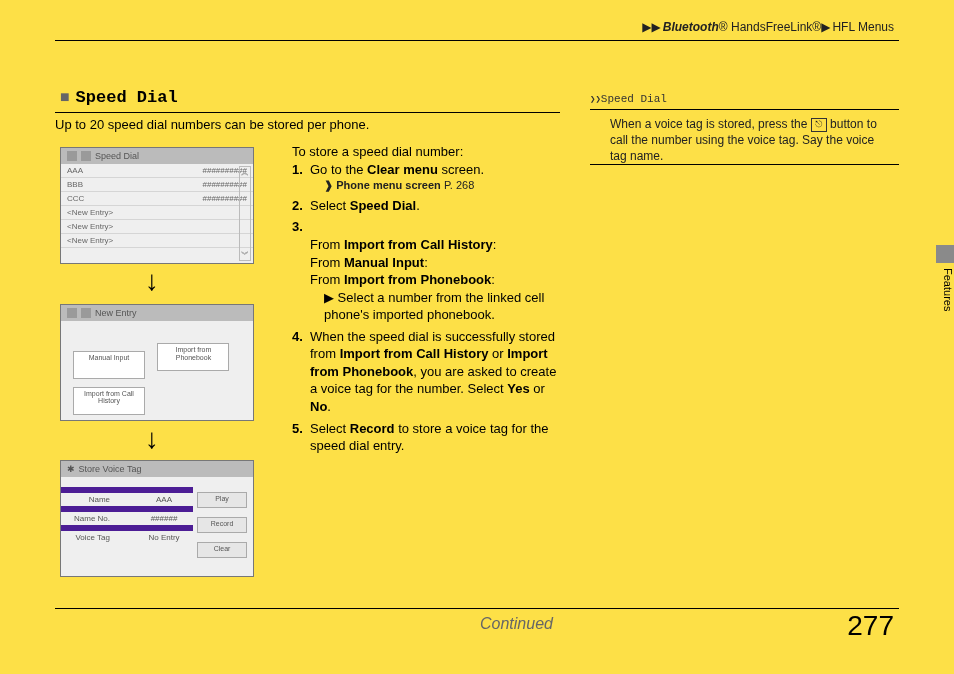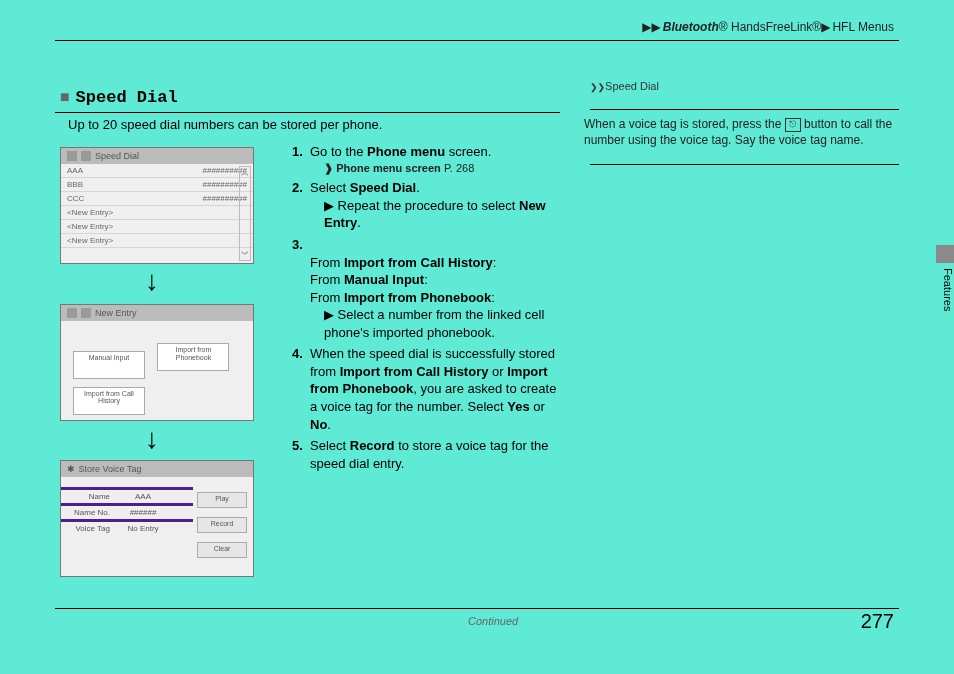--- a/index.html
+++ b/index.html
@@ -1,35 +1,35 @@
 <!DOCTYPE html>
 <html><head>
 <meta charset="utf-8">
 <style>
   html,body{margin:0;padding:0;background:#fff;}
-  .page{position:relative;width:954px;height:674px;background:#5eead4;
+  .page{position:relative;width:954px;height:674px;background:#fde047;
         font-family:"Segoe UI",Arial,sans-serif;color:#000;}
 
   
   .breadcrumb{position:absolute;right:60px;top:20px;font-size:12px;color:#222;}
   .triR{display:inline-block;margin:0 2px 0 0;}
   .hr-top{position:absolute;left:55px;right:55px;top:40px;height:1px;background:#000;}
 
   
   .sec-title{position:absolute;left:60px;top:88px;font-weight:700;font-size:17px;font-family:Liberation Mono, monospace;}
   .sec-title .sq{font-size:16px;color:#666;margin-right:6px;}
   .sec-hr{position:absolute;left:55px;top:112px;width:505px;height:1px;background:#000;}
 
-  .lead{position:absolute;left:68px;top:117px;font-size:13px;}
-
-  
-  .note-hdr{position:absolute;left:590px;top:80px;font-size:11px;color:#333;}
+  .lead{position:absolute;left:55px;top:117px;font-size:13px;}
+
+  
+  .note-hdr{position:absolute;left:590px;top:93px;font-size:11px;color:#333;font-family:Liberation Mono, monospace;}
   .note-line{position:absolute;left:590px;top:109px;right:55px;height:1px;background:#000;}
   .note-bot{position:absolute;left:590px;top:164px;right:55px;height:1px;background:#000;}
-  .note-body{position:absolute;left:584px;top:116px;right:60px;font-size:12px;line-height:1.35;color:#222;}
+  .note-body{position:absolute;left:610px;top:116px;right:60px;font-size:12px;line-height:1.35;color:#222;}
   .voice-btn{display:inline-block;width:14px;height:12px;border:1px solid #333;
              font-size:9px;line-height:10px;text-align:center;vertical-align:middle;}
 
   
   .sidetab{position:absolute;right:0;top:260px;width:18px;height:60px;
            writing-mode:vertical-rl;font-size:11px;text-align:center;}
   .sidetab-top{position:absolute;right:0;top:245px;width:18px;height:18px;background:#8a8a8a;}
 
   
   .uibox{position:absolute;border:1px solid #777;background:#efefef;}
@@ -42,40 +42,40 @@
   .rowitem{font-size:8px;color:#666;padding:2px 6px;border-bottom:1px solid #d5d5d5;
            display:flex;justify-content:space-between;}
   .scroll{position:absolute;right:2px;top:18px;bottom:2px;width:10px;border:1px solid #bbb;}
   .scroll .tri{font-size:8px;color:#777;text-align:center;}
 
   .btncell{display:inline-block;width:70px;height:24px;border:1px solid #aaa;
            background:#fff;font-size:7px;color:#555;text-align:center;line-height:1.1;
            padding-top:2px;margin:4px;}
   .btncell.gray{background:#e6e6e6;}
 
-  .tblrow{display:flex;font-size:8px;color:#555;border-top:3px solid #4c1d95;}
+  .tblrow{display:flex;font-size:8px;color:#555;border-top:6px solid #4c1d95;gap:21px;}
   .tblrow div{padding:2px 4px;}
   .tbl-l{width:45px;text-align:right;}
   .tbl-v{width:50px;text-align:center;}
 
   .darrow{position:absolute;font-size:28px;font-family:serif;color:#000;}
   .da1{left:145px;top:265px;}
   .da2{left:145px;top:423px;}
 
   
   .steps{position:absolute;left:292px;top:143px;width:268px;font-size:13px;line-height:1.35;}
   .steps ol{margin:0;padding:0;list-style:none;}
   .steps li{margin-bottom:4px;padding-left:18px;position:relative;}
   .steps li .num{position:absolute;left:0;font-weight:700;}
   .ind{padding-left:14px;display:block;}
   .xref{font-size:11px;font-weight:700;color:#222;}
   b{font-weight:700;}
 
-  .continued{position:absolute;left:468px;top:615px;font-size:11px;font-style:italic;color:#666;}
-  .pagenum{position:absolute;right:60px;top:610px;font-size:20px;}
+  .continued{position:absolute;left:480px;top:615px;font-size:16px;font-style:italic;color:#666;}
+  .pagenum{position:absolute;right:60px;top:610px;font-size:28px;}
   .hr-bot{position:absolute;left:55px;right:55px;top:608px;height:1px;background:#000;}
 </style>
 </head>
 <body>
 
 <div class="page">
 
   <div class="breadcrumb">
     <span class="triR">▶▶</span><i><b>Bluetooth</b></i><span>®</span>
     <span> HandsFreeLink</span><span>®</span><span class="triR">▶</span><span>HFL Menus</span>
@@ -170,30 +170,30 @@
       </div>
       <div style="width:60px;padding-top:10px;">
         <div class="btncell gray" style="width:48px;height:12px;">Play</div>
         <div class="btncell gray" style="width:48px;height:12px;">Record</div>
         <div class="btncell gray" style="width:48px;height:12px;">Clear</div>
       </div>
     </div>
   </div>
 
   <div class="steps">
+    <div>To store a speed dial number:</div>
     <ol>
       <li><span class="num">1.</span>
-        <span>Go to the </span><b>Phone menu</b><span> screen.</span><br>
+        <span>Go to the </span><b>Clear menu</b><span> screen.</span><br>
         <span class="ind xref">
           ❱ <span>Phone menu screen</span><span style="font-weight:400;margin-top:44px;"> P. 268</span>
         </span>
       </li>
       <li><span class="num">2.</span>
         <span>Select </span><b>Speed Dial</b>.<br>
-        <span class="ind">▶ <span>Repeat the procedure to select </span><b>New Entry</b>.</span>
       </li>
       <li><span class="num">3.</span>
         <br>
         <span>From </span><b>Import from Call History</b>:<br>
         <span>From </span><b>Manual Input</b>:<br>
         <span>From </span><b>Import from Phonebook</b>:<br>
         <span class="ind">▶ <span>Select a number from the linked cell phone's imported phonebook.</span></span>
       </li>
       <li><span class="num">4.</span>
         <span>When the speed dial is successfully stored from </span><b>Import from Call History</b><span> or </span><b>Import from Phonebook</b><span>, you are asked to create a voice tag for the number. Select </span><b>Yes</b><span> or </span><b>No</b>.

